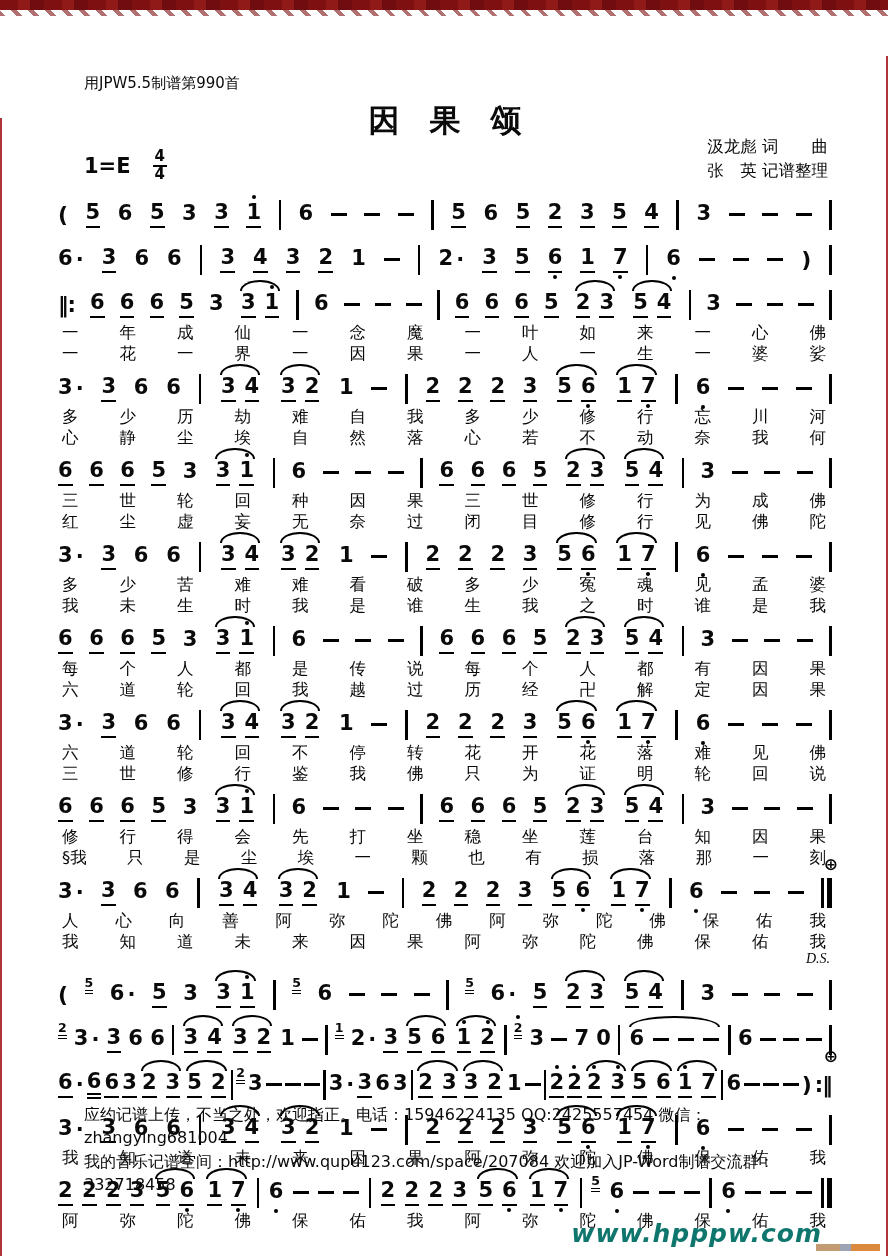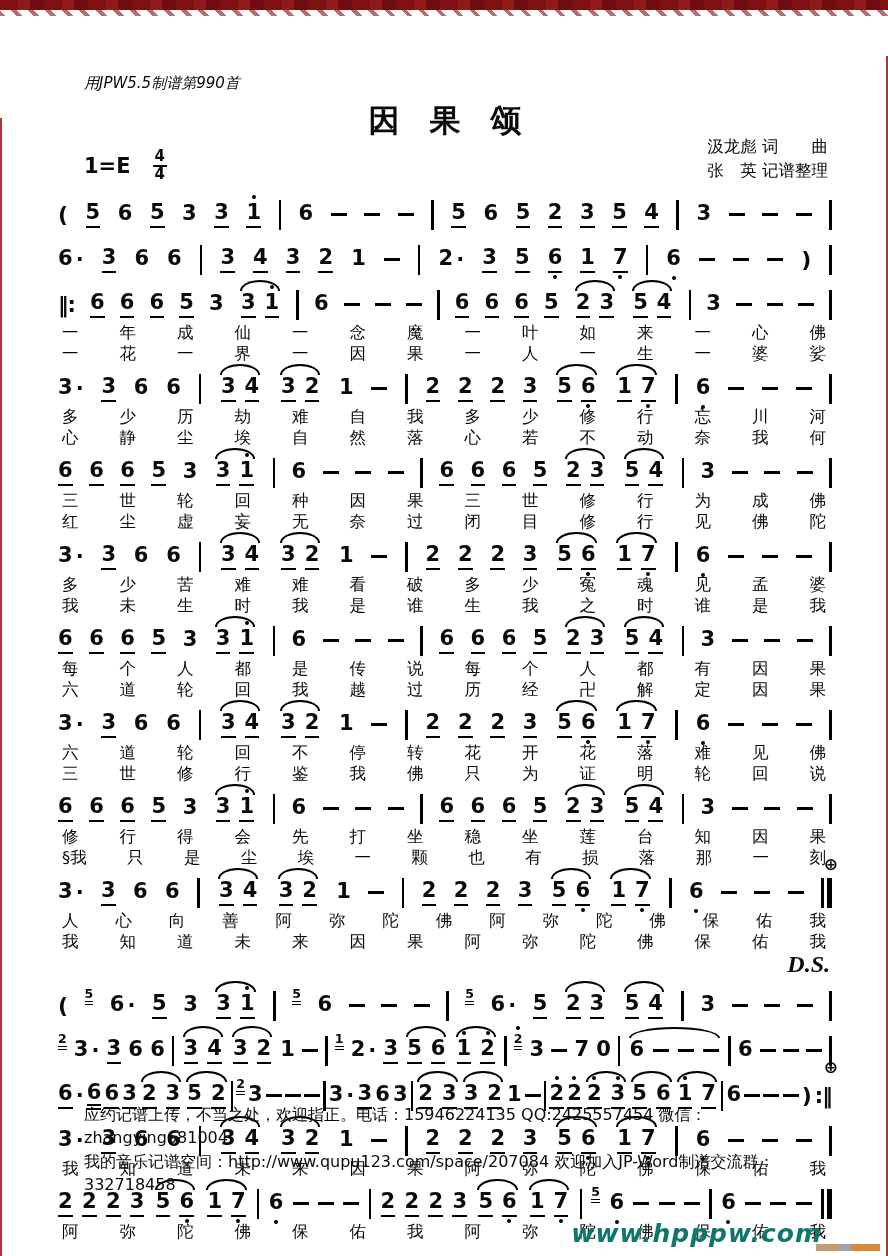--- a/index.html
+++ b/index.html
@@ -9,21 +9,21 @@
   .deco-top{position:absolute;top:0;left:0;right:0;height:10px;
     background:repeating-linear-gradient(90deg,#7e1012 0 18px,#8f1a17 18px 30px,#6f0d10 30px 44px);}
   .deco-top::after{content:"";position:absolute;left:0;right:0;top:10px;height:6px;
     background:repeating-linear-gradient(45deg,#7e1012 0 4px,transparent 4px 12px);opacity:.6;}
   .deco-left{position:absolute;left:0;top:118px;bottom:0;width:2px;background:#a11216;opacity:.85;}
   .deco-right{position:absolute;right:0;top:56px;bottom:0;width:2px;background:#a11216;opacity:.85;}
   .corner-mark{position:absolute;right:8px;bottom:5px;width:64px;height:7px;opacity:.85;
     background:linear-gradient(90deg,#b98a5a 0 38%,#8a93a8 38% 55%,#d4741c 55% 100%);}
   .content{position:absolute;left:58px;right:56px;top:70px;}
   
-  .engrave{font-style:italic;font-size:15px;margin:4px 0 10px 26px;}
+  .engrave{font-size:15px;margin:4px 0 10px 26px;}
   .title{text-align:center;font-size:31px;font-weight:bold;letter-spacing:30px;padding-left:30px;line-height:1.1;}
   .meta{position:relative;height:56px;margin-top:2px;}
   .keysig{position:absolute;left:26px;top:10px;font-size:21px;font-weight:bold;display:flex;align-items:center;gap:22px;}
   .frac{display:inline-flex;flex-direction:column;align-items:center;font-size:15px;line-height:1.05;}
   .frac b:first-child{border-bottom:2px solid #000;padding:0 2px;}
   .subtitle{position:absolute;left:0;right:0;top:16px;text-align:center;font-size:16px;letter-spacing:2px;}
   .credits{position:absolute;right:4px;top:-4px;font-size:16.5px;line-height:1.45;}
   
   #music{margin-top:4px;}
   .sys{margin-bottom:9px;}
@@ -45,22 +45,22 @@
   .paren{font-size:22px;font-weight:bold;}
   .dash{width:16px;height:3.2px;background:#000;}
   .slur{display:inline-flex;align-items:center;gap:9px;position:relative;padding:0 2px;}
   .slur::before{content:"";position:absolute;top:-12px;left:1px;right:1px;height:9px;
     border:2px solid #000;border-bottom:none;border-radius:100% 100% 0 0/200% 200% 0 0;}
   .grace{font-size:12.5px;font-weight:bold;position:relative;transform:translateY(-9px);
     border-bottom:4px double #000;line-height:1;display:inline-block;}
   .coda{position:absolute;right:-6px;top:-23px;font-size:17px;font-weight:bold;}
   .lyr{display:flex;justify-content:space-between;padding:0 6px 0 4px;font-size:16.5px;line-height:21px;}
   .lchar{white-space:nowrap;}
-  .ds{text-align:right;font-family:"Liberation Serif",serif;font-style:italic;font-weight:bold;
-      font-size:24px;margin:-1px 2px 12px 0;}
+  .ds{text-align:right;font-family:"Liberation Serif",serif;font-style:italic;font-weight:normal;
+      font-size:14px;margin:-1px 2px 12px 0;}
   
   .footer{position:absolute;left:84px;right:56px;bottom:60px;font-size:16px;line-height:1.45;}
   .wm{position:absolute;right:66px;bottom:8px;font-size:25px;font-weight:bold;font-style:italic;
       color:#0f766e;letter-spacing:1px;font-family:"DejaVu Sans",sans-serif;}
 </style>
 </head>
 <body>
 
 <div class="page">
   <div class="deco-top"></div>

